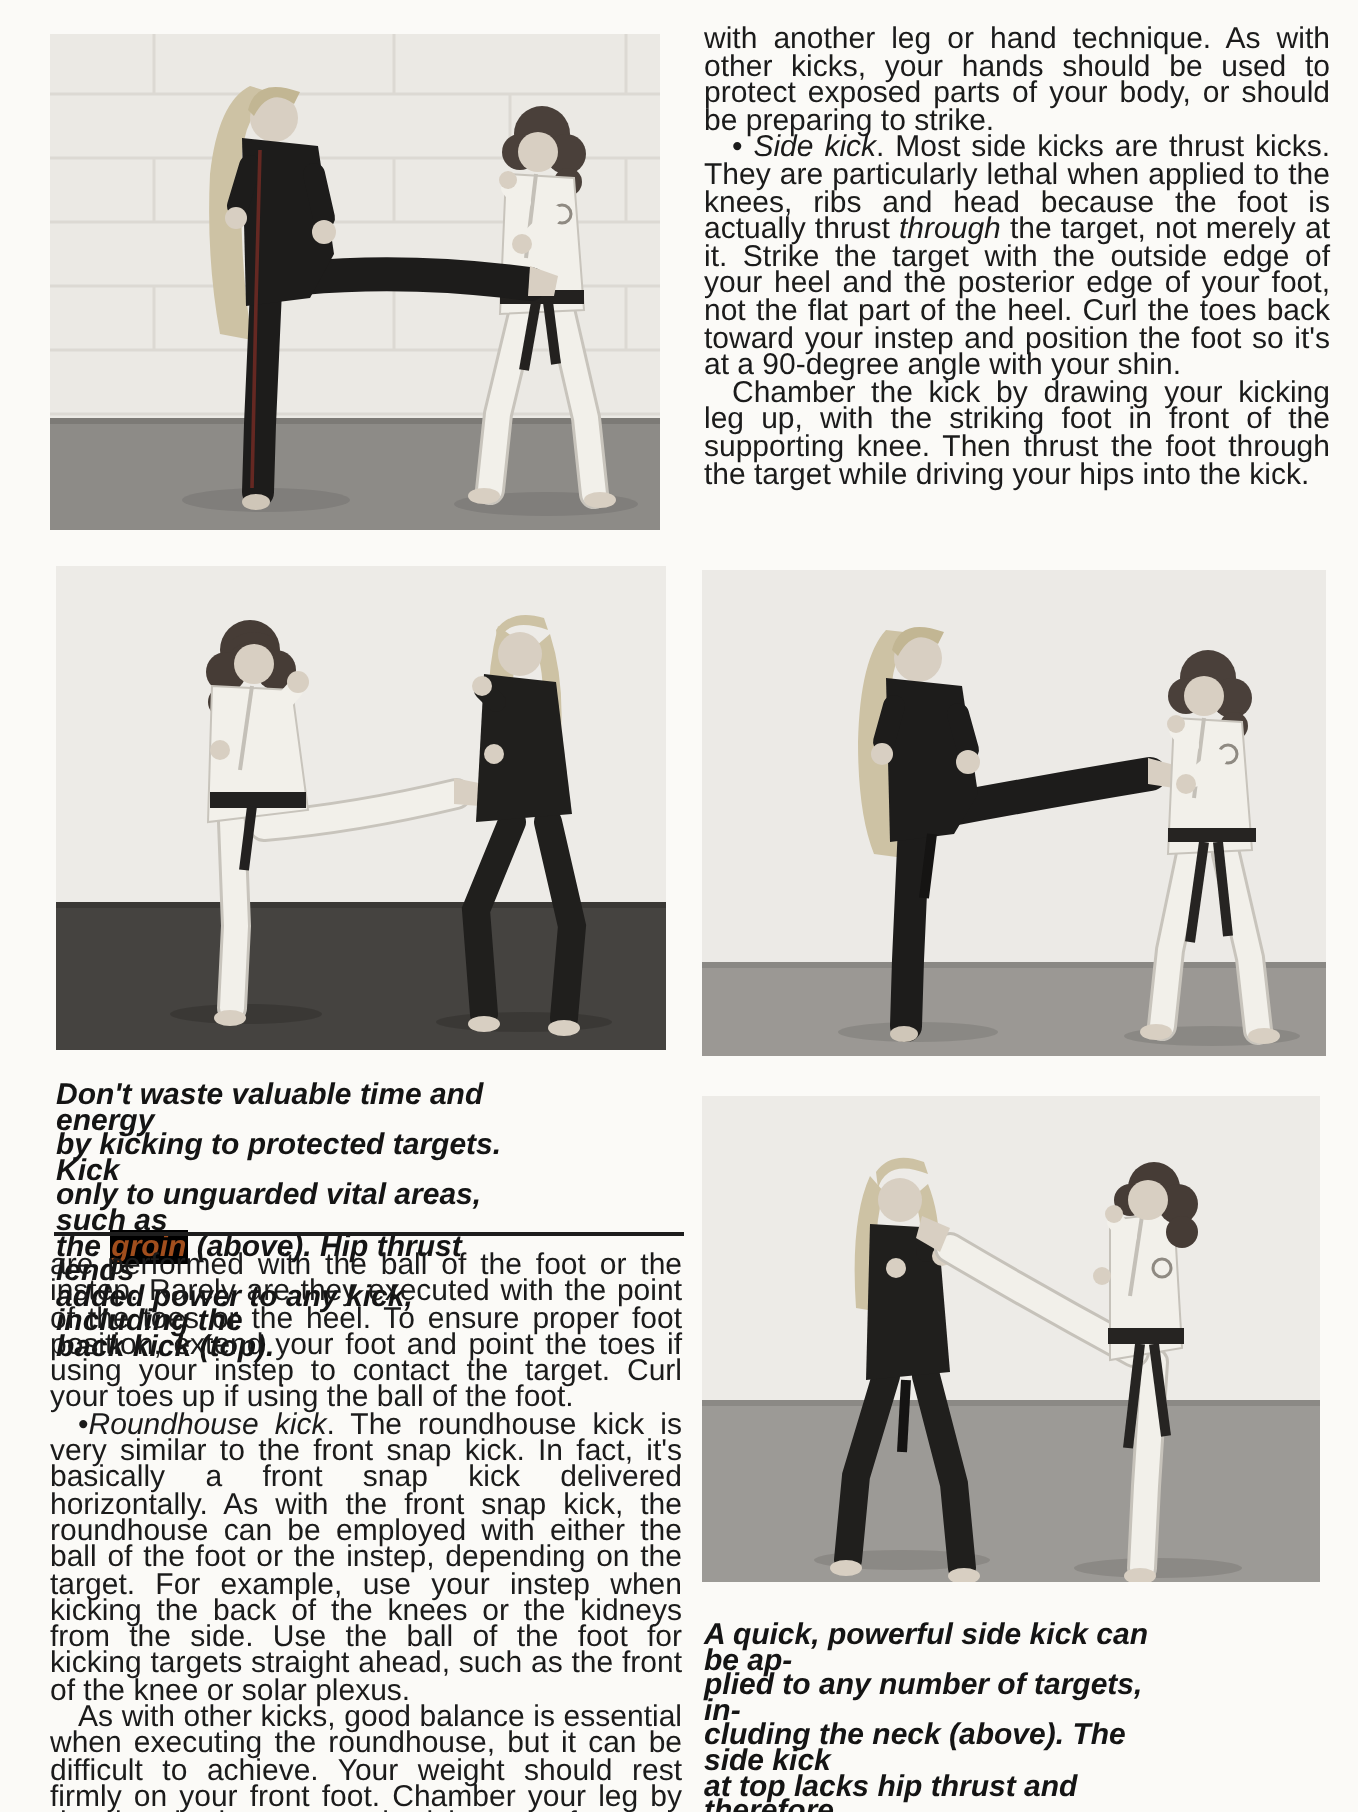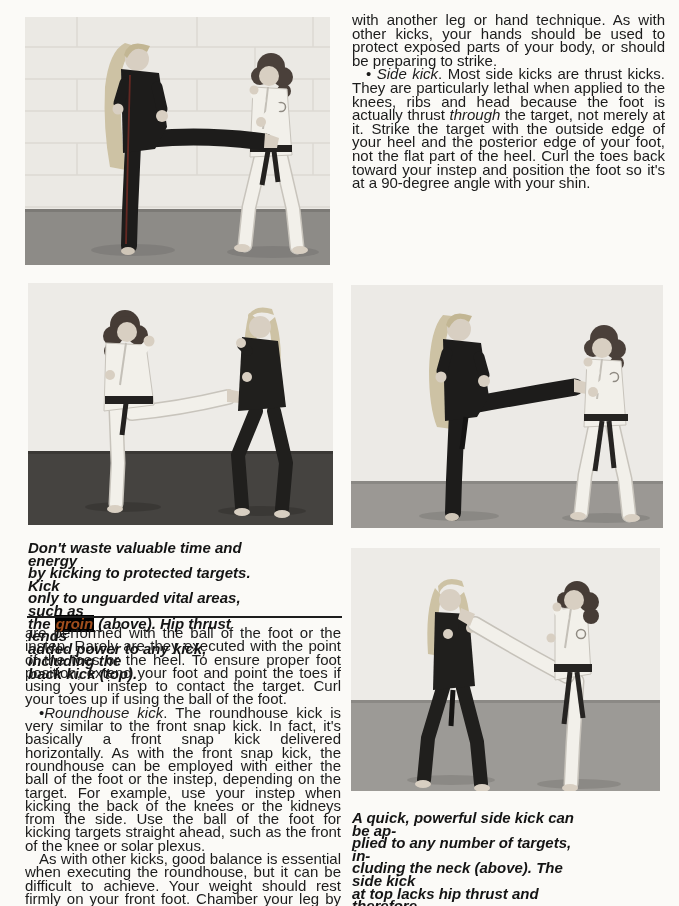--- a/index.html
+++ b/index.html
@@ -285,20 +285,21 @@
 only to unguarded vital areas, such as
 the <mark>groin</mark> (above). Hip thrust lends
 added power to any kick, including the
 back kick (top).</div>
 
 <div class="rule"></div>
 
 <div class="bodycol" id="col-right-top">
     <div class="para">with another leg or hand technique. As with other kicks, your hands should be used to protect exposed parts of your body, or should be preparing to strike.</div>
     <div class="para indent">• <i>Side kick</i>. Most side kicks are thrust kicks. They are particularly lethal when applied to the knees, ribs and head because the foot is actually thrust <i>through</i> the target, not merely at it. Strike the target with the outside edge of your heel and the posterior edge of your foot, not the flat part of the heel. Curl the toes back toward your instep and position the foot so it's at a 90-degree angle with your shin.</div>
+    <div class="para indent">Chamber the kick by drawing your kicking leg up, with the striking foot in front of the supporting knee. Then thrust the foot through the target while driving your hips into the kick.</div>
   </div>
 
 <div class="bodycol" id="col-left-bottom">
     <div class="para">are performed with the ball of the foot or the instep. Rarely are they executed with the point of the toes or the heel. To ensure proper foot position, extend your foot and point the toes if using your instep to contact the target. Curl your toes up if using the ball of the foot.</div>
     <div class="para indent">•<i>Roundhouse kick</i>. The roundhouse kick is very similar to the front snap kick. In fact, it's basically a front snap kick delivered horizontally. As with the front snap kick, the roundhouse can be employed with either the ball of the foot or the instep, depending on the target. For example, use your instep when kicking the back of the knees or the kidneys from the side. Use the ball of the foot for kicking targets straight ahead, such as the front of the knee or solar plexus.</div>
     <div class="para indent">As with other kicks, good balance is essential when executing the roundhouse, but it can be difficult to achieve. Your weight should rest firmly on your front foot. Chamber your leg by drawing the knee up and raising your foot to a cocked, horizontal position. Then thrust your hips into the kick as you snap your foot to the target. After striking, be sure to rechamber your foot and be prepared to follow up</div>
   </div>
 
 <div class="caption" id="caption-right">A quick, powerful side kick can be ap-
 plied to any number of targets, in-

